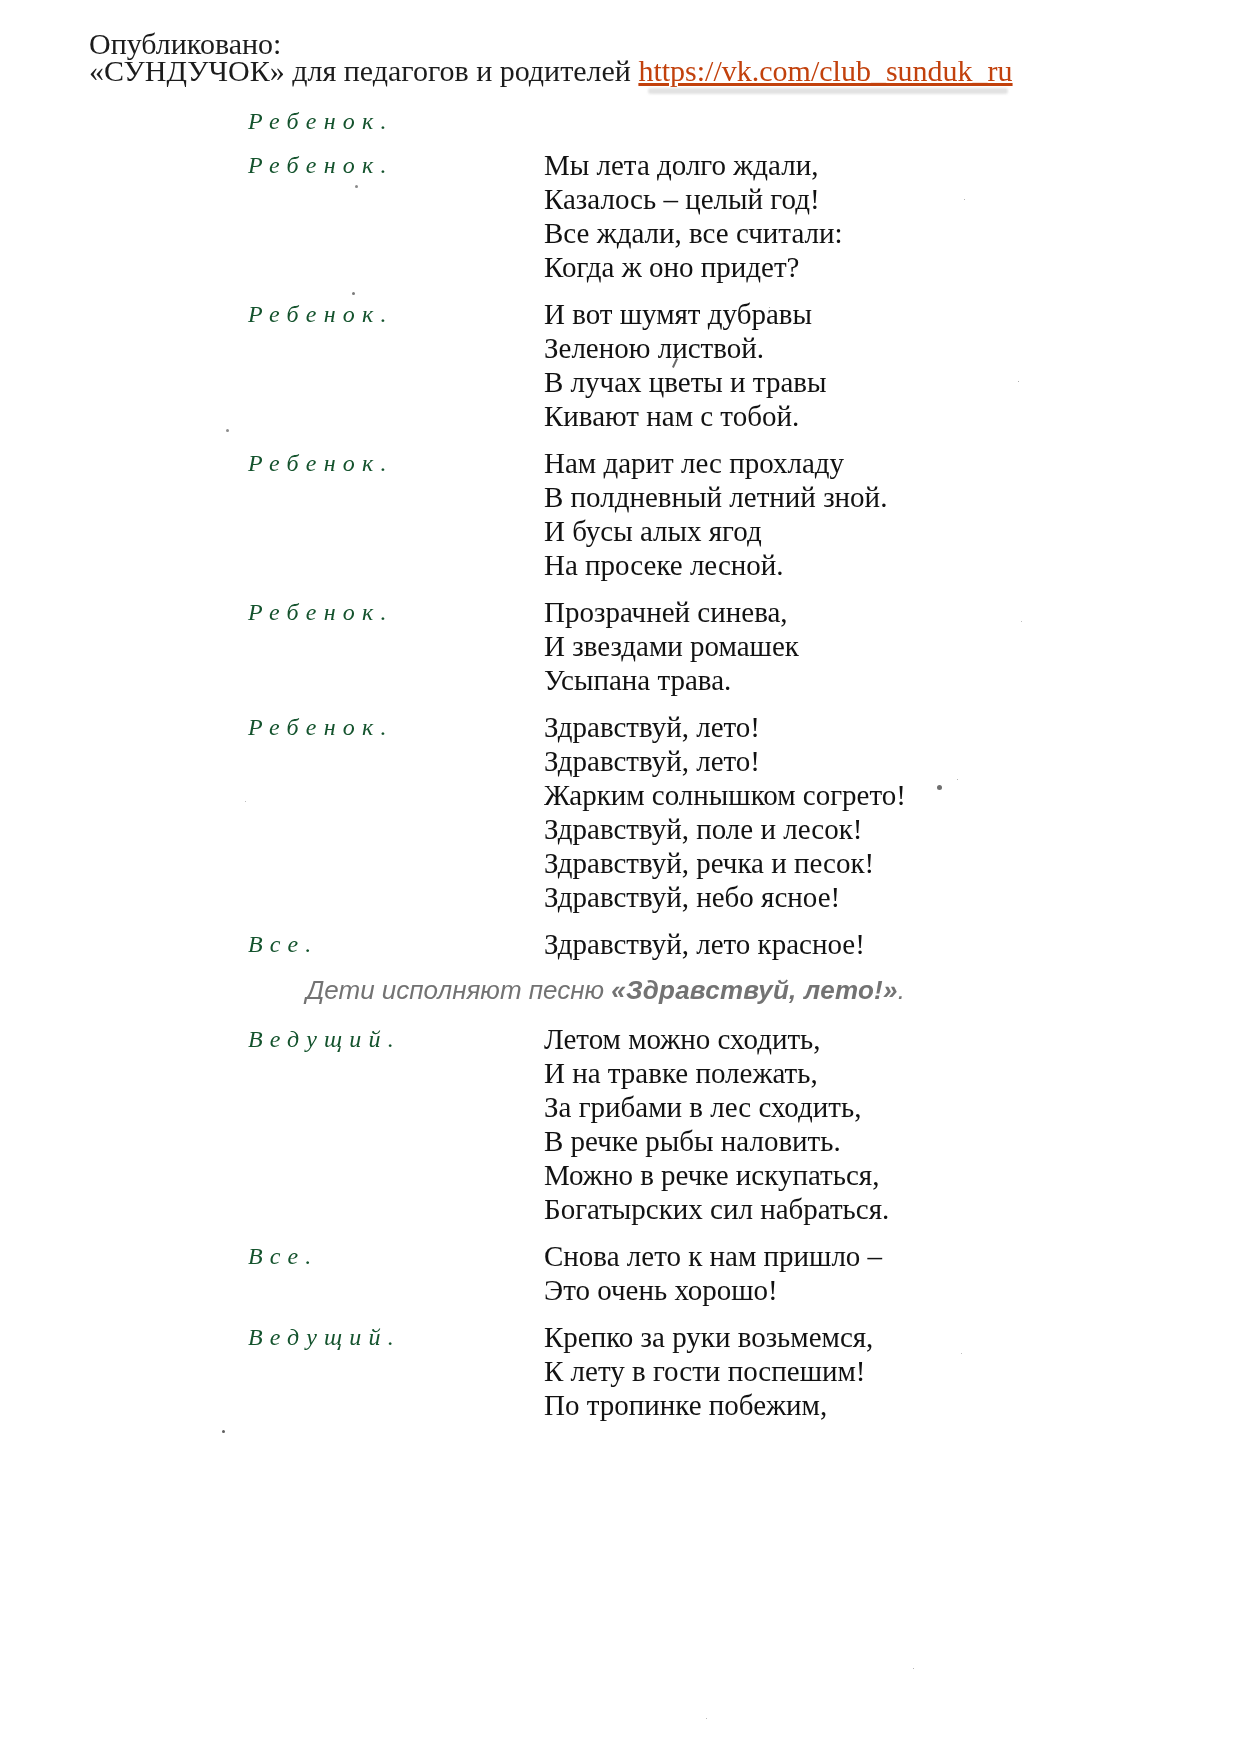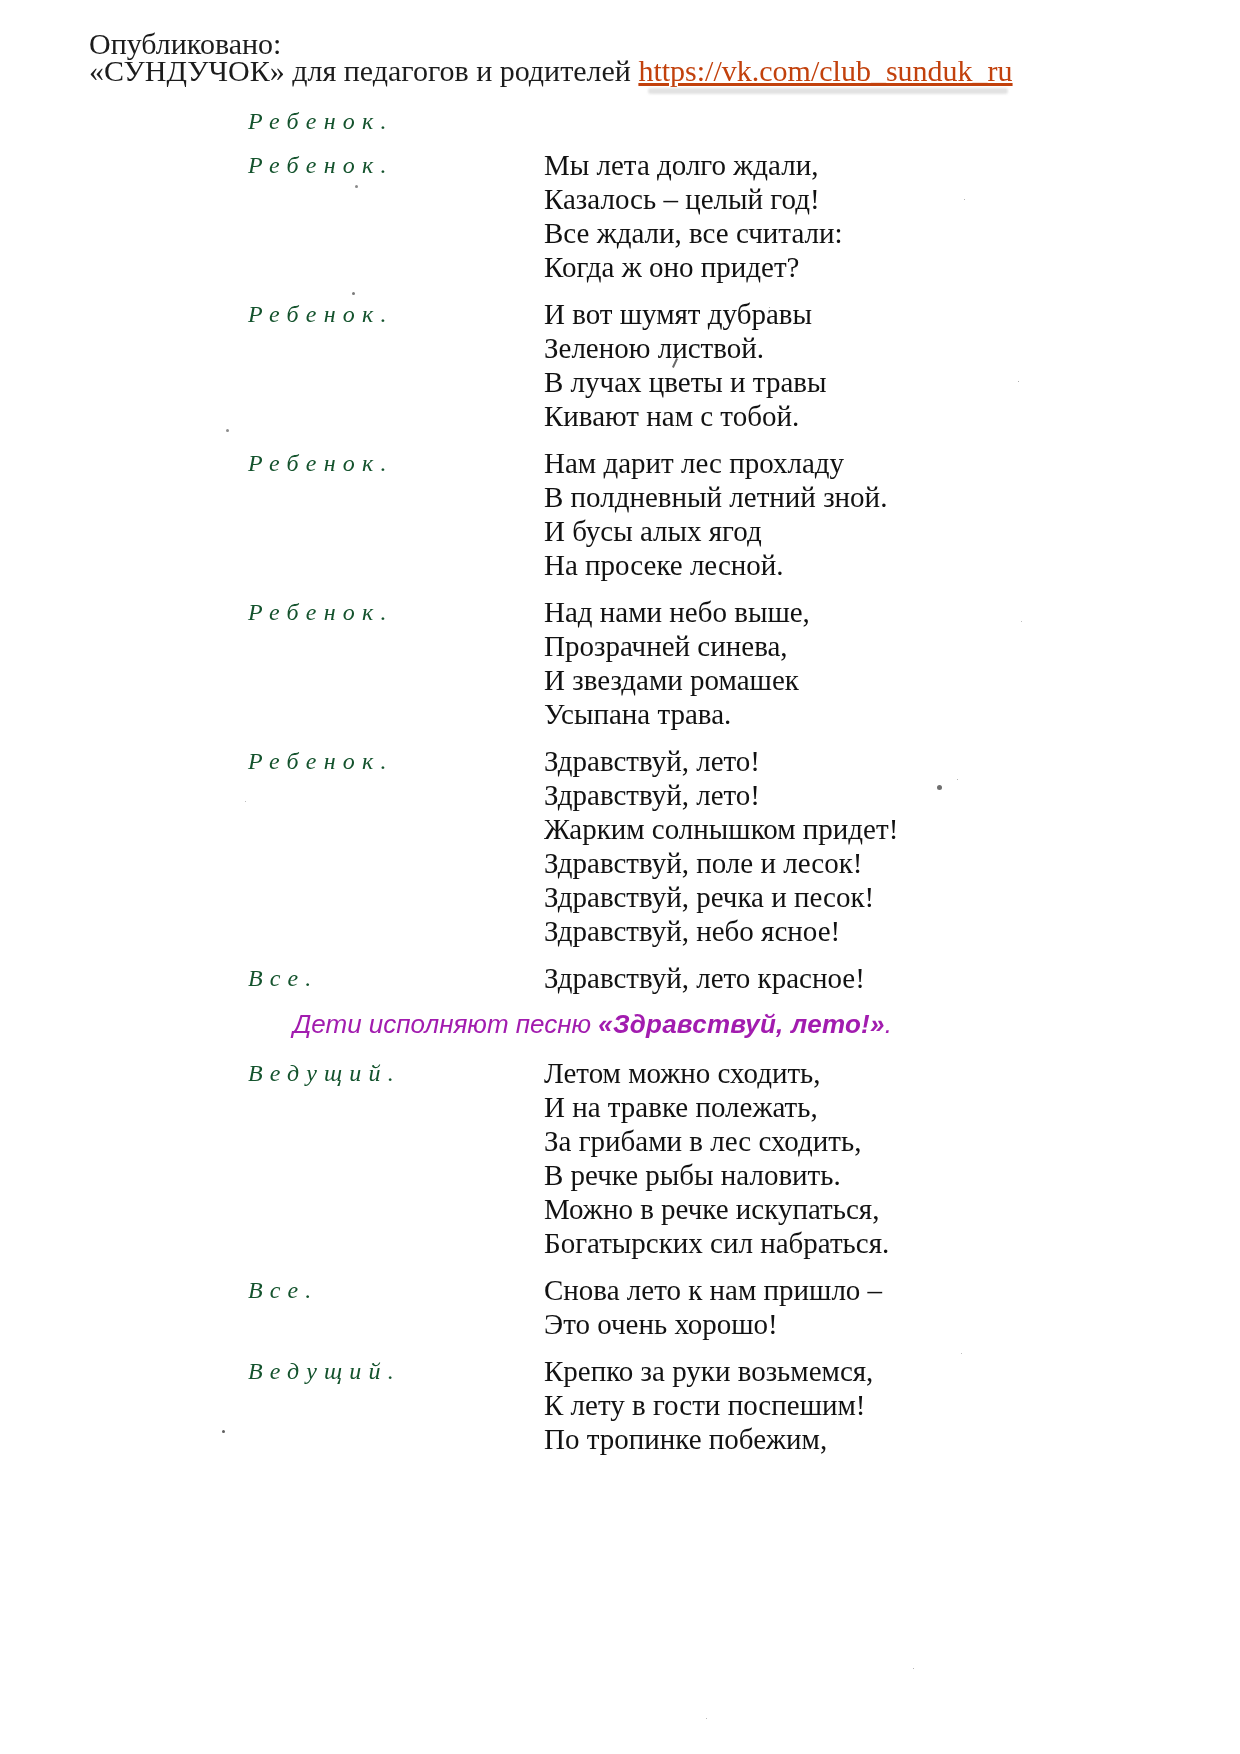--- a/index.html
+++ b/index.html
@@ -39,25 +39,25 @@
     font-size: 24px;
     letter-spacing: 0.30em;
     padding-top: 4px;
     white-space: nowrap;
     color: #14532d;
   }
   .lines { font-size: 29px; line-height: 34px; }
   .line { white-space: nowrap; }
 
   .direction {
-    margin: 14px 0 16px 45px;
+    margin: 14px 0 16px 58px;
     font-family: "Liberation Sans", sans-serif;
     font-style: italic;
     font-size: 26px;
-    color: #a21caf;
+    color: #737373;
   }
   .direction b { font-weight: 700; letter-spacing: 0.01em; }
 
   
   .smudge {
     position: absolute; left: 648px; top: 88px;
     width: 360px; height: 6px;
     background: #e2e2e2; border-radius: 3px;
     filter: blur(1px);
   }
@@ -129,33 +129,32 @@
         <div class="line">Нам дарит лес прохладу</div>
         <div class="line">В полдневный летний зной.</div>
         <div class="line">И бусы алых ягод</div>
         <div class="line">На просеке лесной.</div>
       </div>
     </div>
 
     <div class="block">
       <div class="speaker">Ребенок.</div>
       <div class="lines">
-        <div class="line">Над нами небо выше,</div>
         <div class="line">Прозрачней синева,</div>
         <div class="line">И звездами ромашек</div>
         <div class="line">Усыпана трава.</div>
       </div>
     </div>
 
     <div class="block">
       <div class="speaker">Ребенок.</div>
       <div class="lines">
         <div class="line">Здравствуй, лето!</div>
         <div class="line">Здравствуй, лето!</div>
-        <div class="line">Жарким солнышком придет!</div>
+        <div class="line">Жарким солнышком согрето!</div>
         <div class="line">Здравствуй, поле и лесок!</div>
         <div class="line">Здравствуй, речка и песок!</div>
         <div class="line">Здравствуй, небо ясное!</div>
       </div>
     </div>
 
     <div class="block">
       <div class="speaker">Все.</div>
       <div class="lines">
         <div class="line">Здравствуй, лето красное!</div>

